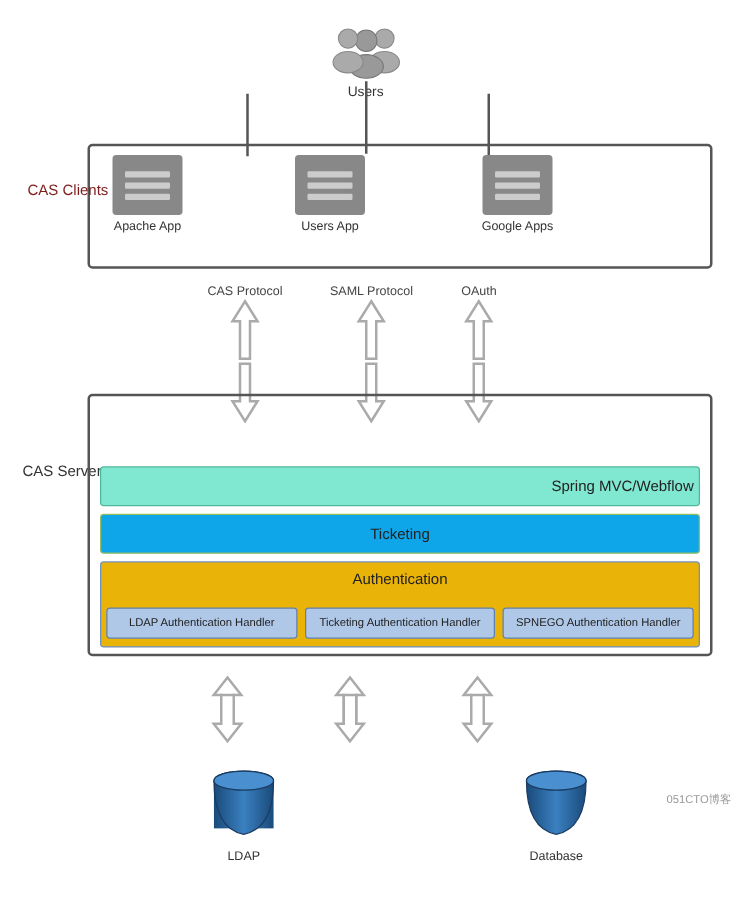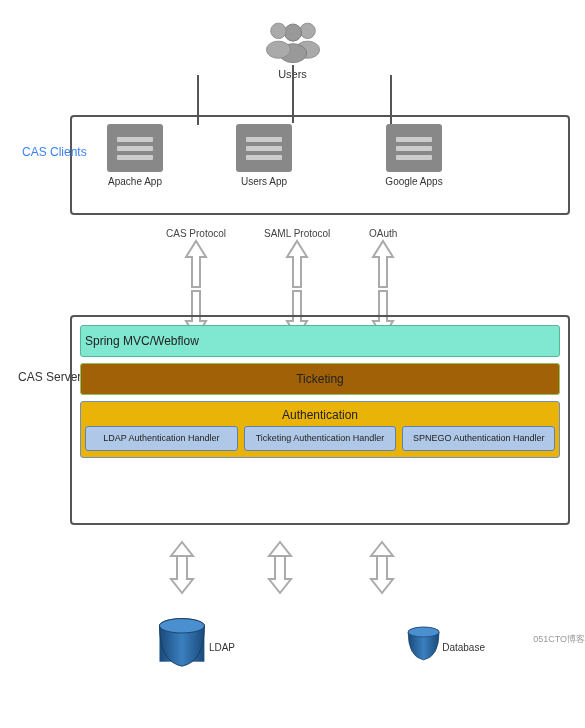--- a/index.html
+++ b/index.html
@@ -49,21 +49,21 @@
       left: 10px;
       right: 10px;
       height: 110px;
     }
 
     .cas-clients-label {
       position: absolute;
       left: 12px;
       top: 35px;
       font-size: 12px;
-      color: #3b82f6;
+      color: #7f1d1d;
       font-weight: normal;
     }
 
     .cas-clients-bracket {
       position: absolute;
       left: 60px;
       top: 5px;
       right: 5px;
       bottom: 5px;
       border: 2px solid #555;
@@ -135,28 +135,29 @@
       padding: 8px;
       display: flex;
       flex-direction: column;
       gap: 6px;
     }
 
     .spring-mvc-box {
       background: #80e8d0;
       border: 1px solid #50b89a;
       border-radius: 3px;
-      text-align: left;
+      text-align: right;
       padding: 8px 4px;
       font-size: 12px;
       color: #222;
+      margin-top: 48px;
     }
 
     .ticketing-box {
-      background: #a16207;
+      background: #0ea5e9;
       border: 1px solid #90c060;
       border-radius: 3px;
       text-align: center;
       padding: 8px 4px;
       font-size: 12px;
       color: #222;
     }
 
     .authentication-box {
       background: #eab308;
@@ -164,21 +165,21 @@
       border-radius: 3px;
       padding: 6px 4px;
       font-size: 12px;
       color: #222;
       text-align: center;
     }
 
     .auth-handlers {
       display: flex;
       gap: 6px;
-      margin-top: 4px;
+      margin-top: 16px;
     }
 
     .auth-handler-box {
       flex: 1;
       background: #b0c8e8;
       border: 1px solid #6080b0;
       border-radius: 3px;
       text-align: center;
       padding: 5px 2px;
       font-size: 9px;
@@ -192,20 +193,21 @@
       top: 615px;
       left: 70px;
       right: 15px;
       display: flex;
       justify-content: space-around;
       align-items: flex-start;
     }
 
     .db-item {
       display: flex;
+      flex-direction: column;
       align-items: center;
       width: 80px;
     }
 
     .db-icon {
       width: 58px;
       height: 62px;
     }
 
     .db-label {
@@ -259,21 +261,21 @@
   <div class="vert-line" style="left:197px; top:75px; height:50px;"></div>
 
   <div class="vert-line" style="left:292px; top:65px; height:58px;"></div>
 
   <div class="vert-line" style="left:390px; top:75px; height:50px;"></div>
 
   <div class="cas-clients-section">
     <div class="cas-clients-bracket"></div>
     <span class="cas-clients-label">CAS Clients</span>
 
-    <div class="app-box" style="position:absolute; left:89px; top:12px;">
+    <div class="app-box" style="position:absolute; left:72px; top:12px;">
       <div class="app-icon">
         <div class="app-icon-bar"></div>
         <div class="app-icon-bar"></div>
         <div class="app-icon-bar"></div>
       </div>
       <span class="app-label">Apache App</span>
     </div>
 
     <div class="app-box" style="position:absolute; left:218px; top:12px;">
       <div class="app-icon">

